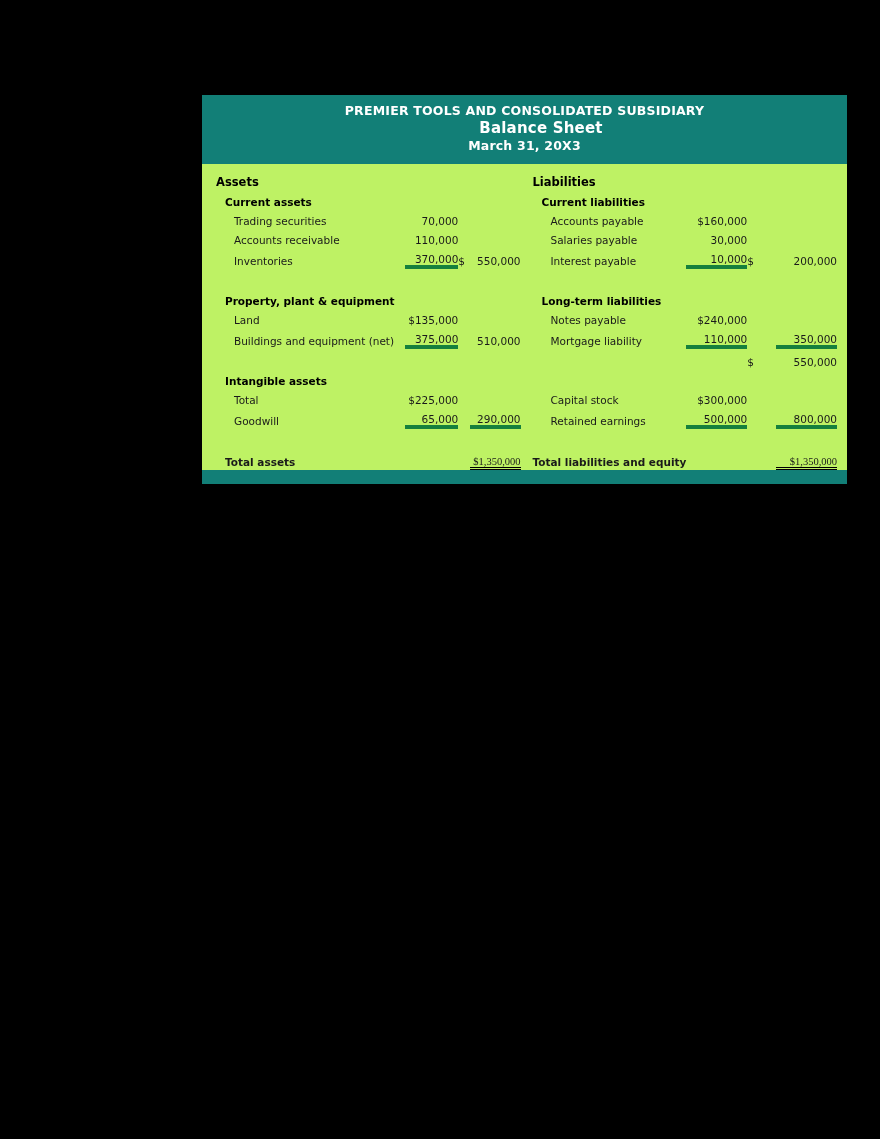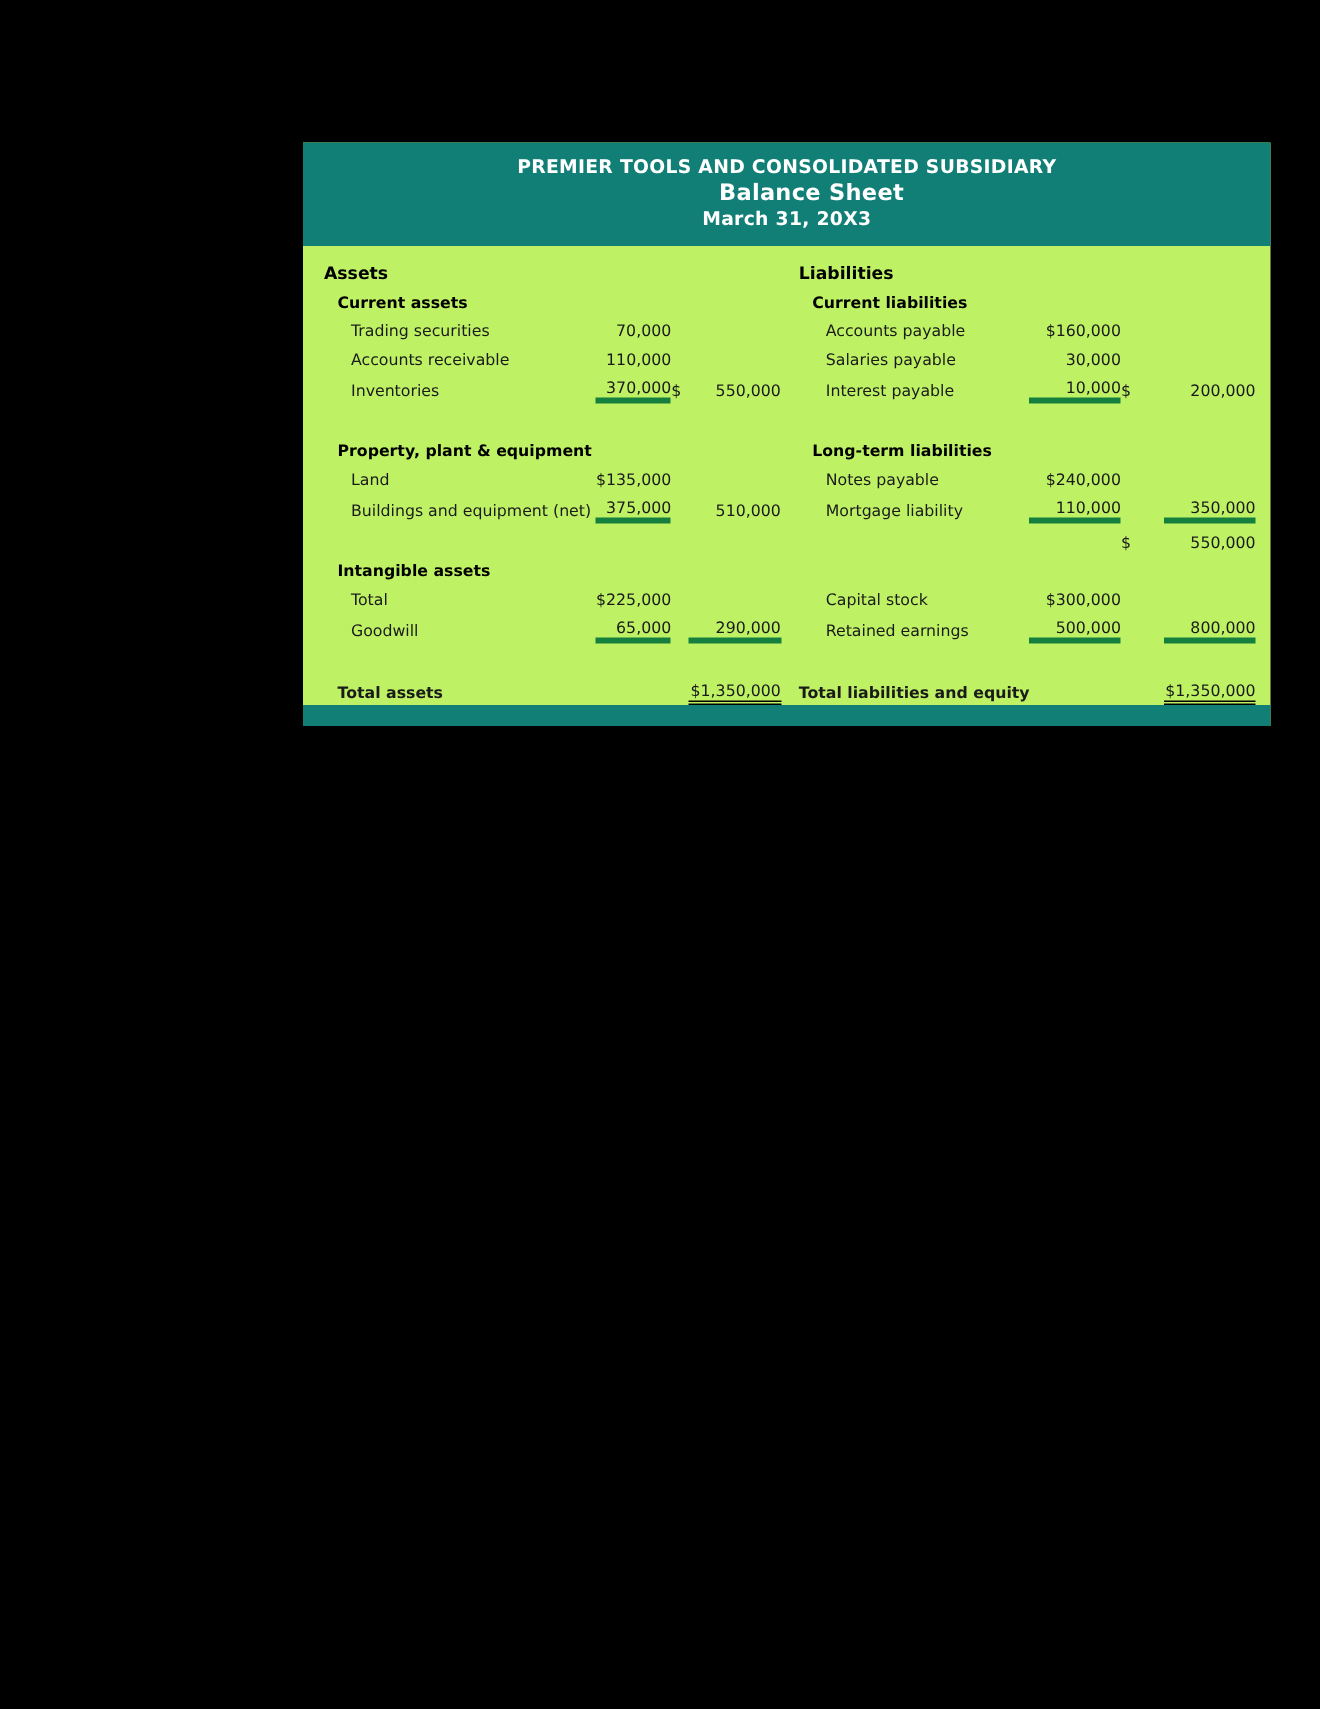--- a/index.html
+++ b/index.html
@@ -82,20 +82,21 @@
     font-weight: bold;
     font-size: 10.5px;
     color: #000;
   }
   .indent1 { padding-left: 9px !important; }
   .indent2 { padding-left: 18px !important; }
 
   .ul-single { border-bottom: 4px solid #15803d; }
   .ul-double {
     border-bottom: 3px double #000;
+    font-family: Liberation Serif, serif;
   }
   .spacer td { height: 13px; }
   .spacer-sm td { height: 7px; }
 
   .w-lbl { width: 47%; }
   .w-n1 { width: 20%; }
   .w-n2 { width: 20%; }
   .total-row td { font-weight: bold; }
   .total-row td.num { font-weight: normal; }
 </style>

